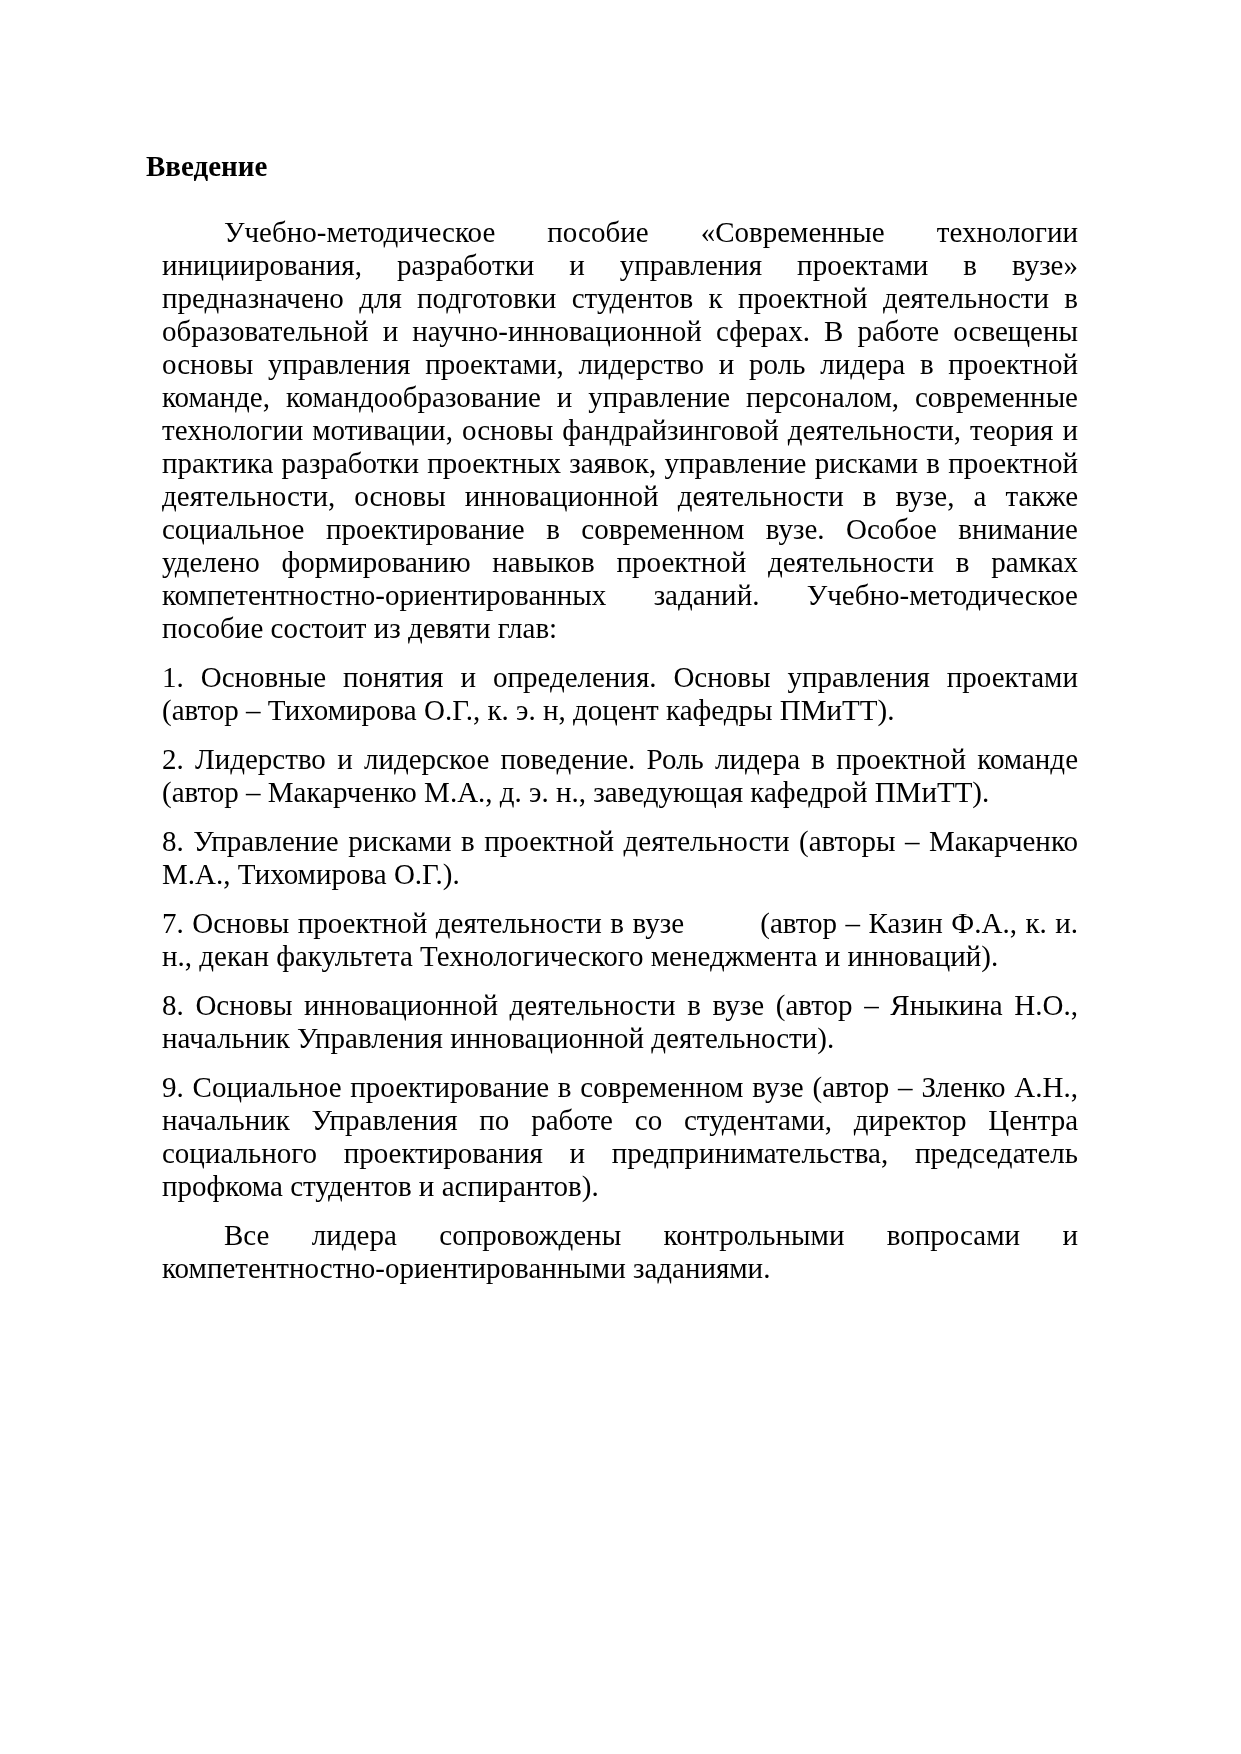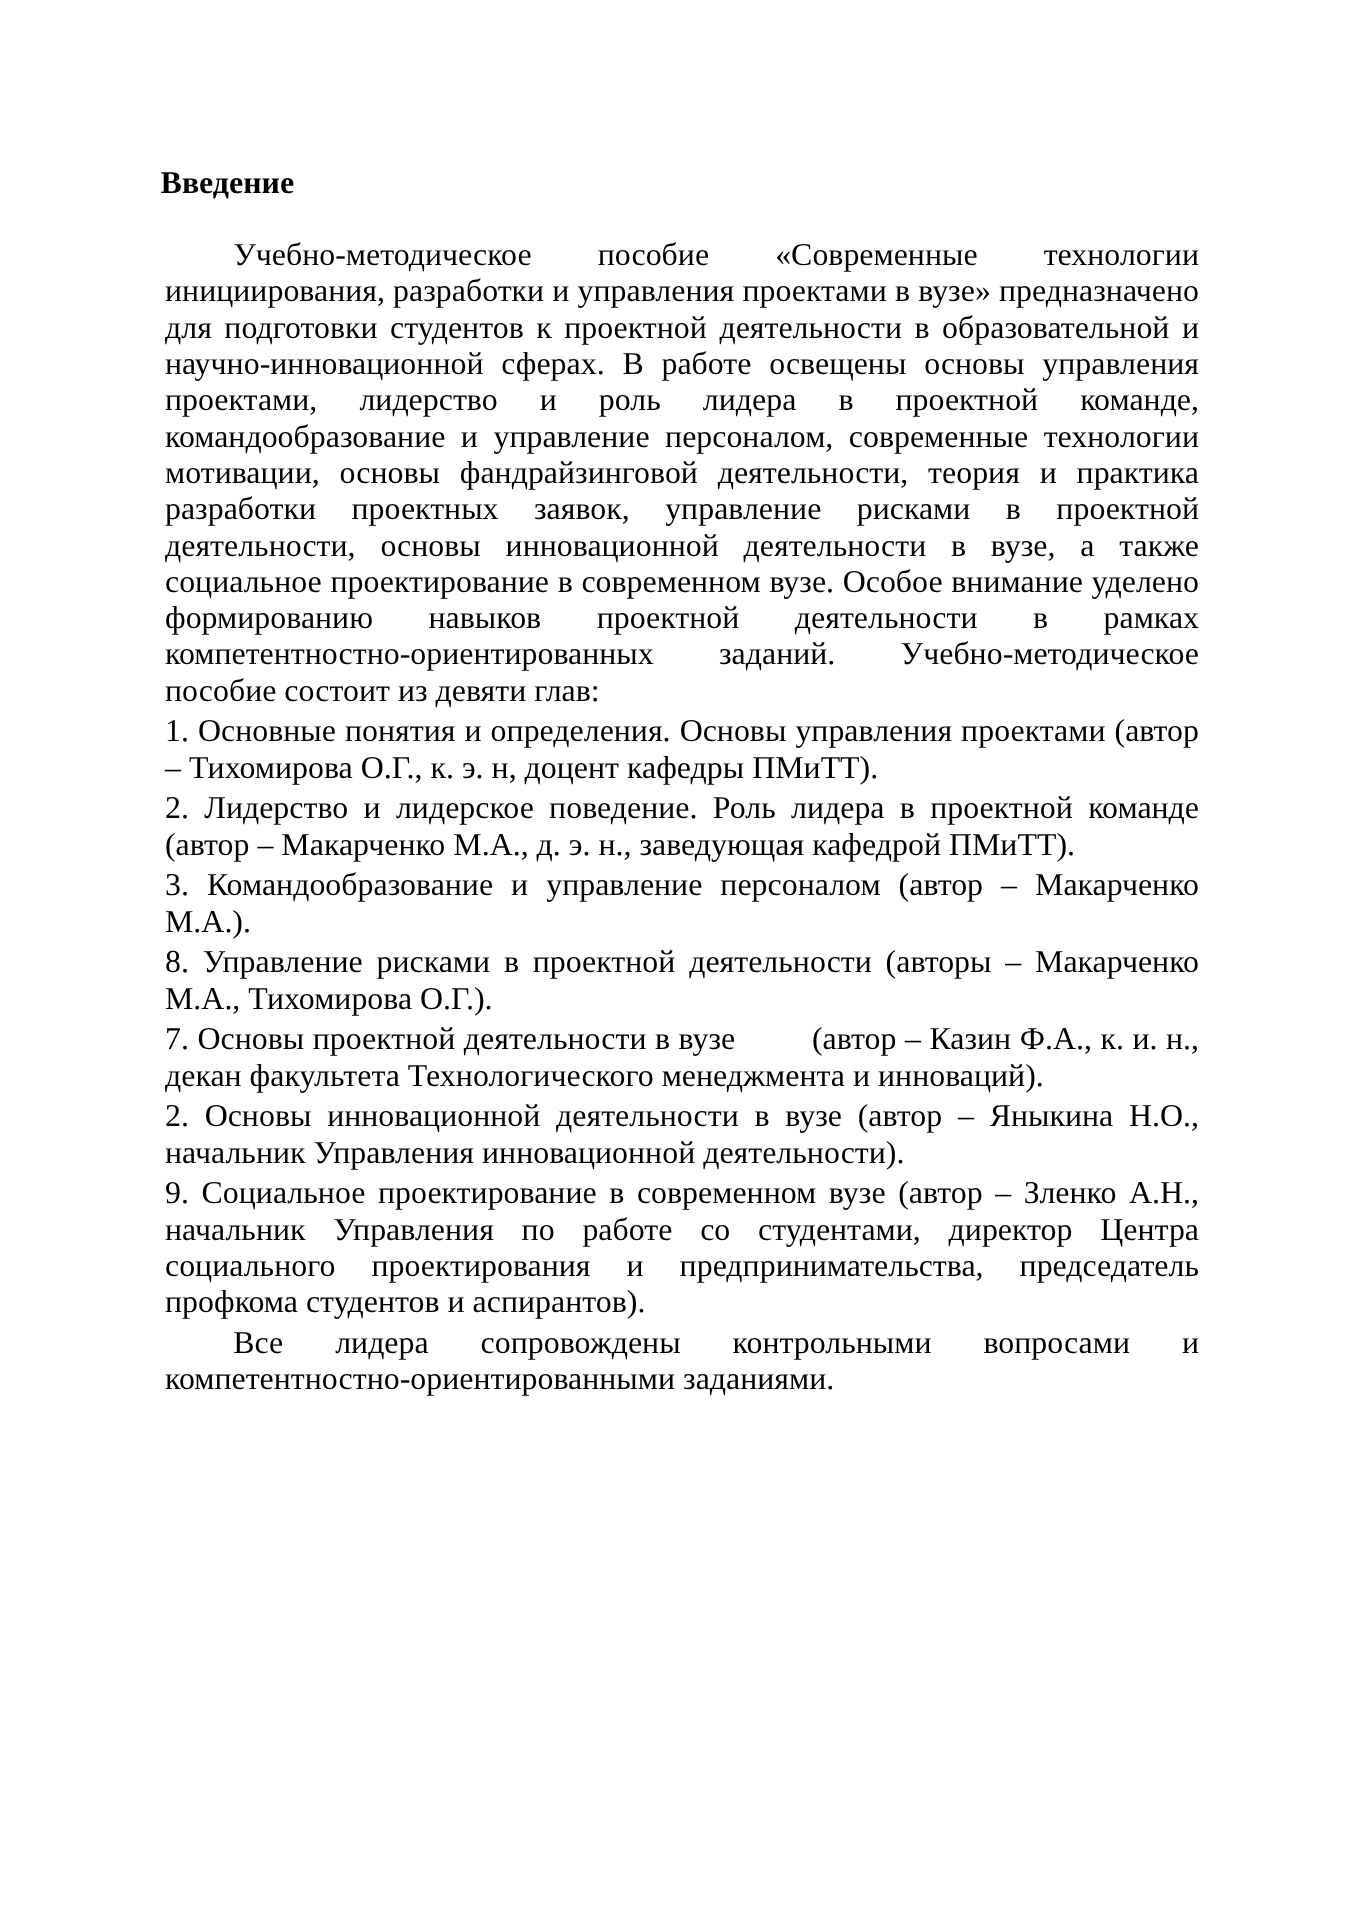--- a/index.html
+++ b/index.html
@@ -25,21 +25,21 @@
   .doc-title {
     font-size: 29px;
     line-height: 33px;
     font-weight: bold;
     margin: 0 0 33px 0;
     padding: 0;
   }
   .para {
     font-size: 29px;
     line-height: 33px;
-    margin: 4px;
+    margin: 16px;
     padding: 0;
     text-align: justify;
   }
   .para.indent {
     text-indent: 62px;
   }
   .page-number {
     position: absolute;
     top: 1638px;
     left: 0;
@@ -53,23 +53,22 @@
 <body>
 
 <div class="page">
   <div class="content">
     <h1 class="doc-title">Введение</h1>
 
     <p class="para indent">Учебно-методическое пособие «Современные технологии инициирования, разработки и управления проектами в вузе» предназначено для подготовки студентов к проектной деятельности в образовательной и научно-инновационной сферах. В работе освещены основы управления проектами, лидерство и роль лидера в проектной команде, командообразование и управление персоналом, современные технологии мотивации, основы фандрайзинговой деятельности, теория и практика разработки проектных заявок, управление рисками в проектной деятельности, основы инновационной деятельности в вузе, а также социальное проектирование в современном вузе. Особое внимание уделено формированию навыков проектной деятельности в рамках компетентностно-ориентированных заданий. Учебно-методическое пособие состоит из девяти глав:</p>
 
     <p class="para">1. Основные понятия и определения. Основы управления проектами (автор – Тихомирова О.Г., к. э. н, доцент кафедры ПМиТТ).</p>
     <p class="para">2. Лидерство и лидерское поведение. Роль лидера в проектной команде (автор – Макарченко М.А., д. э. н., заведующая кафедрой ПМиТТ).</p>
-    <p class="para">3. Командообразование и управление персоналом (автор – Макарченко М.А.).</p>
     <p class="para">8. Управление рисками в проектной деятельности (авторы – Макарченко М.А., Тихомирова О.Г.).</p>
     <p class="para">7. Основы проектной деятельности в вузе&nbsp;&nbsp;&nbsp;&nbsp;&nbsp;&nbsp;&nbsp;&nbsp; (автор – Казин Ф.А., к. и. н., декан факультета Технологического менеджмента и инноваций).</p>
-    <p class="para">2. Основы инновационной деятельности в вузе (автор – Яныкина Н.О., начальник Управления инновационной деятельности).</p>
+    <p class="para">8. Основы инновационной деятельности в вузе (автор – Яныкина Н.О., начальник Управления инновационной деятельности).</p>
     <p class="para">9. Социальное проектирование в современном вузе (автор – Зленко А.Н., начальник&nbsp;Управления по работе со студентами, директор&nbsp;Центра социального проектирования и предпринимательства, председатель профкома студентов и аспирантов).</p>
 
     <p class="para indent">Все лидера сопровождены контрольными вопросами и компетентностно-ориентированными заданиями.</p>
   </div>
 
   <div class="page-number">4</div>
 </div>
 
 </body></html>

